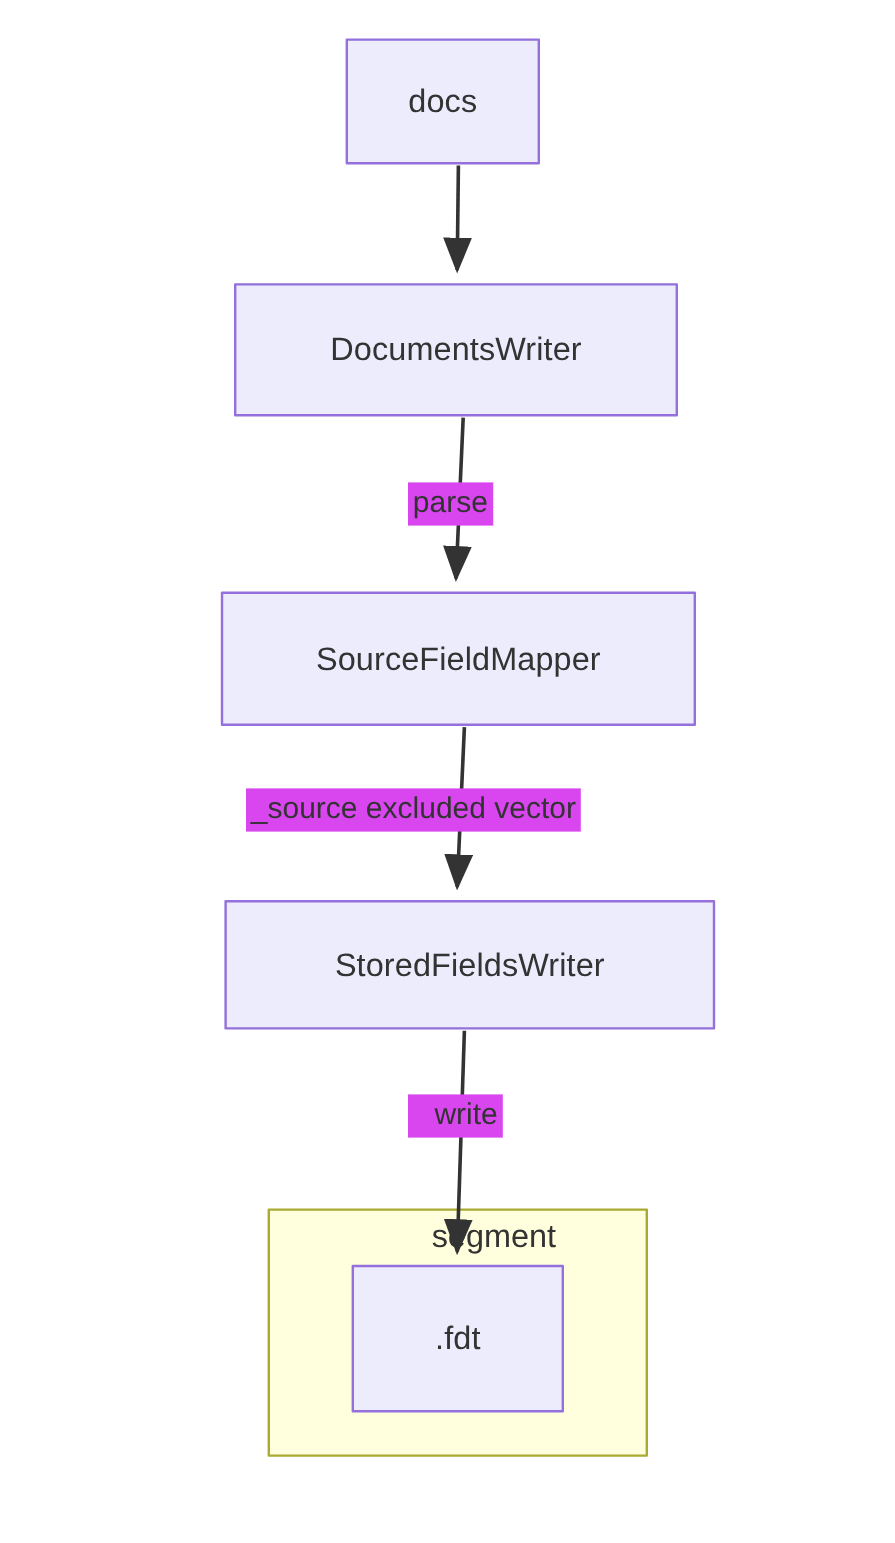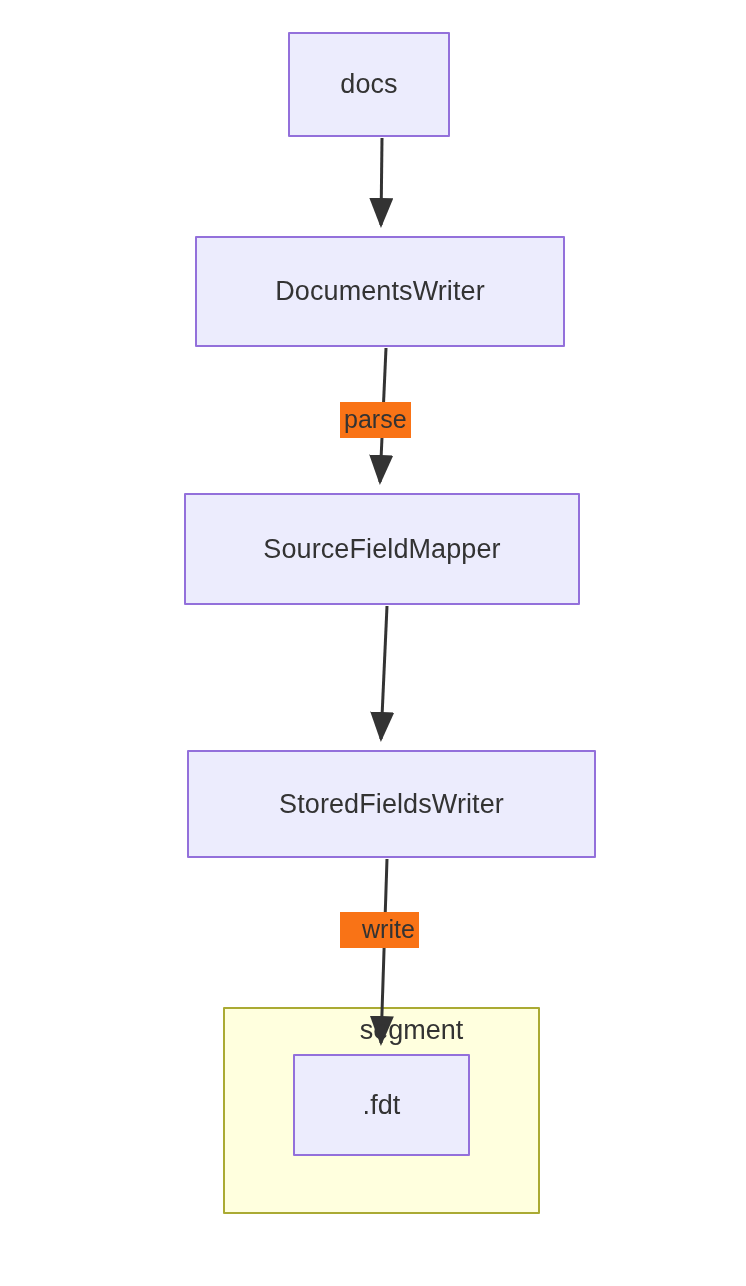--- a/index.html
+++ b/index.html
@@ -48,21 +48,21 @@
     position: absolute;
     color: #333333;
     font-size: 27px;
     line-height: 1.2;
     white-space: nowrap;
     z-index: 2;
     text-align: center;
   }
   .edge-label {
     position: absolute;
-    background: #f97316;
+    background: #d946ef;
     color: #333333;
     font-size: 25px;
     line-height: 1.2;
     white-space: nowrap;
     padding: 2px 4px 4px 4px;
     z-index: 4;
     text-align: center;
   }
   svg.edges {
     position: absolute;
@@ -71,21 +71,21 @@
     width: 746px;
     height: 1286px;
     z-index: 2;
     overflow: visible;
   }
   
   #node-docs            { left: 288px; top: 32px;   width: 162px; height: 105px; }
   #node-documentswriter { left: 195px; top: 236px;  width: 370px; height: 111px; }
   #node-sourcefieldmapper { left: 184px; top: 493px; width: 396px; height: 112px; }
   #node-storedfieldswriter { left: 187px; top: 750px; width: 409px; height: 108px; }
-  #node-fdt             { left: 293px; top: 1054px; width: 177px; height: 102px; }
+  #node-fdt             { left: 293px; top: 1054px; width: 177px; height: 123px; }
   #cluster-segment      { left: 223px; top: 1007px; width: 317px; height: 207px; }
   #cluster-segment-label{ left: 223px; top: 1014px; width: 317px; padding-left: 30px; }
   #edgelabel-parse      { left: 340px; top: 402px; }
   #edgelabel-source     { left: 205px; top: 657px; }
   #edgelabel-write      { left: 340px; top: 912px; padding-left: 22px; }
 </style>
 </head>
 <body>
 
 <div id="diagram">
@@ -114,16 +114,17 @@
   <div id="node-documentswriter" class="node">DocumentsWriter</div>
 
   <div id="node-sourcefieldmapper" class="node">SourceFieldMapper</div>
 
   <div id="node-storedfieldswriter" class="node">StoredFieldsWriter</div>
 
   <div id="node-fdt" class="node">.fdt</div>
 
   <div id="edgelabel-parse" class="edge-label">parse</div>
 
+  <div id="edgelabel-source" class="edge-label">_source excluded vector</div>
 
   <div id="edgelabel-write" class="edge-label">write</div>
 
 </div>
 
 </body></html>

